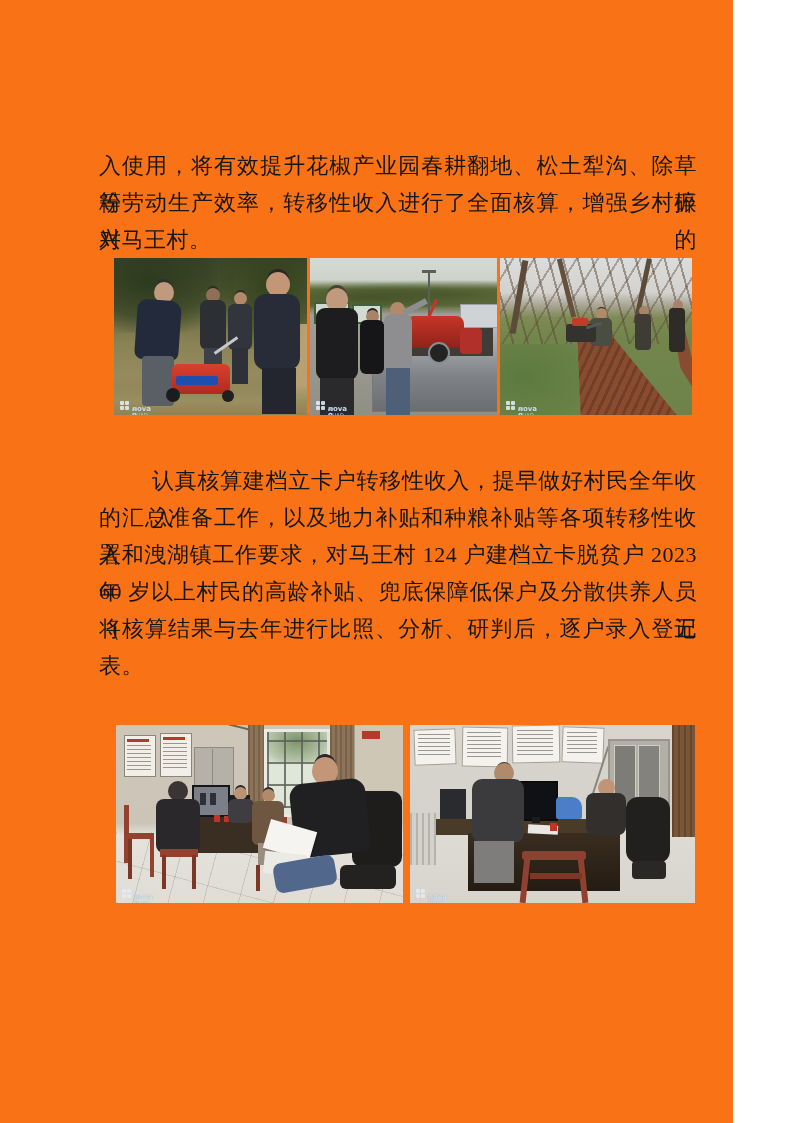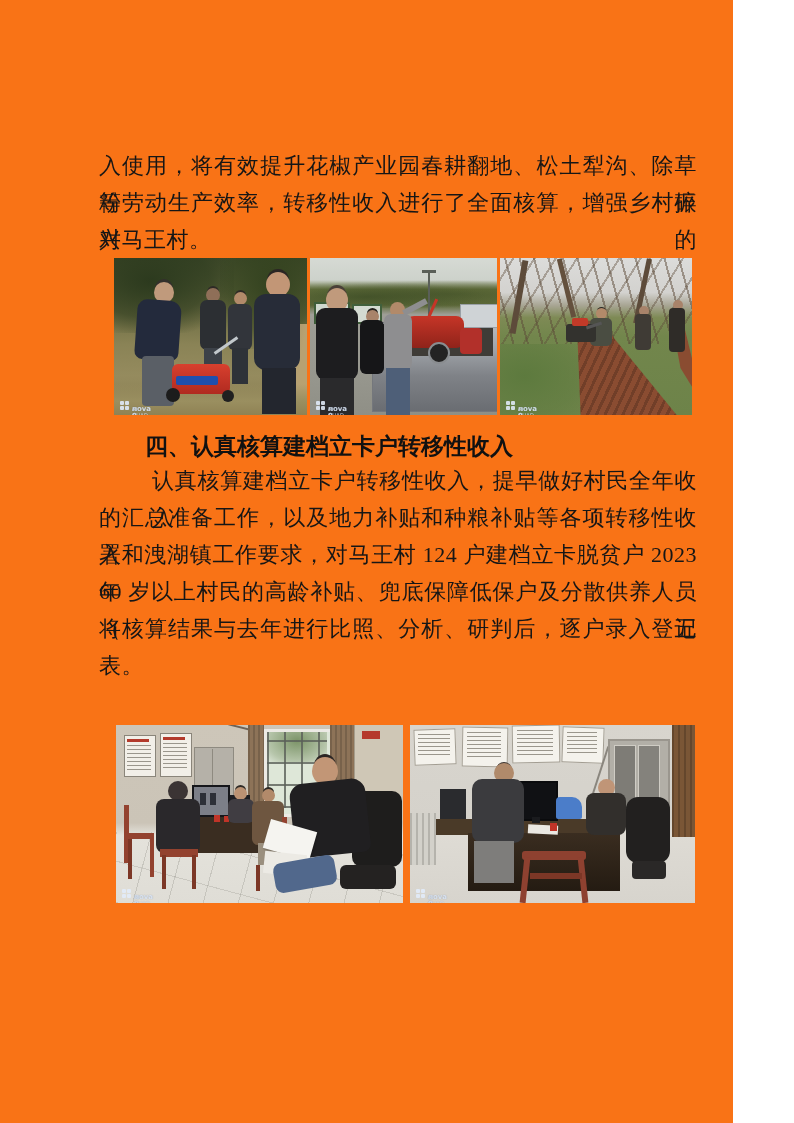--- a/index.html
+++ b/index.html
@@ -146,21 +146,20 @@
           <i></i>
           <i></i>
         </span>
       <span class="txt">
           <div class="t1">nova 8</div>
       <div class="t2">AI QUAD CAMERA</div>
         </span>
     </div>
   </div>
 
-  <div class="heading" style="top:428px;">四、认真核算建档立卡户转移性收入</div>
 
   <div class="textblock" style="top:462px;">
     <div class="line indent">认真核算建档立卡户转移性收入，提早做好村民全年收入</div>
     <div class="line">的汇总准备工作，以及地力补贴和种粮补贴等各项转移性收入</div>
     <div class="line">署和洩湖镇工作要求，对马王村 124 户建档立卡脱贫户 2023 年</div>
     <div class="line">60 岁以上村民的高龄补贴、兜底保障低保户及分散供养人员（五</div>
     <div class="line last">将核算结果与去年进行比照、分析、研判后，逐户录入登记表。</div>
   </div>
 
   <div class="photo" style="left:116px;top:725px;width:287px;height:178px;

